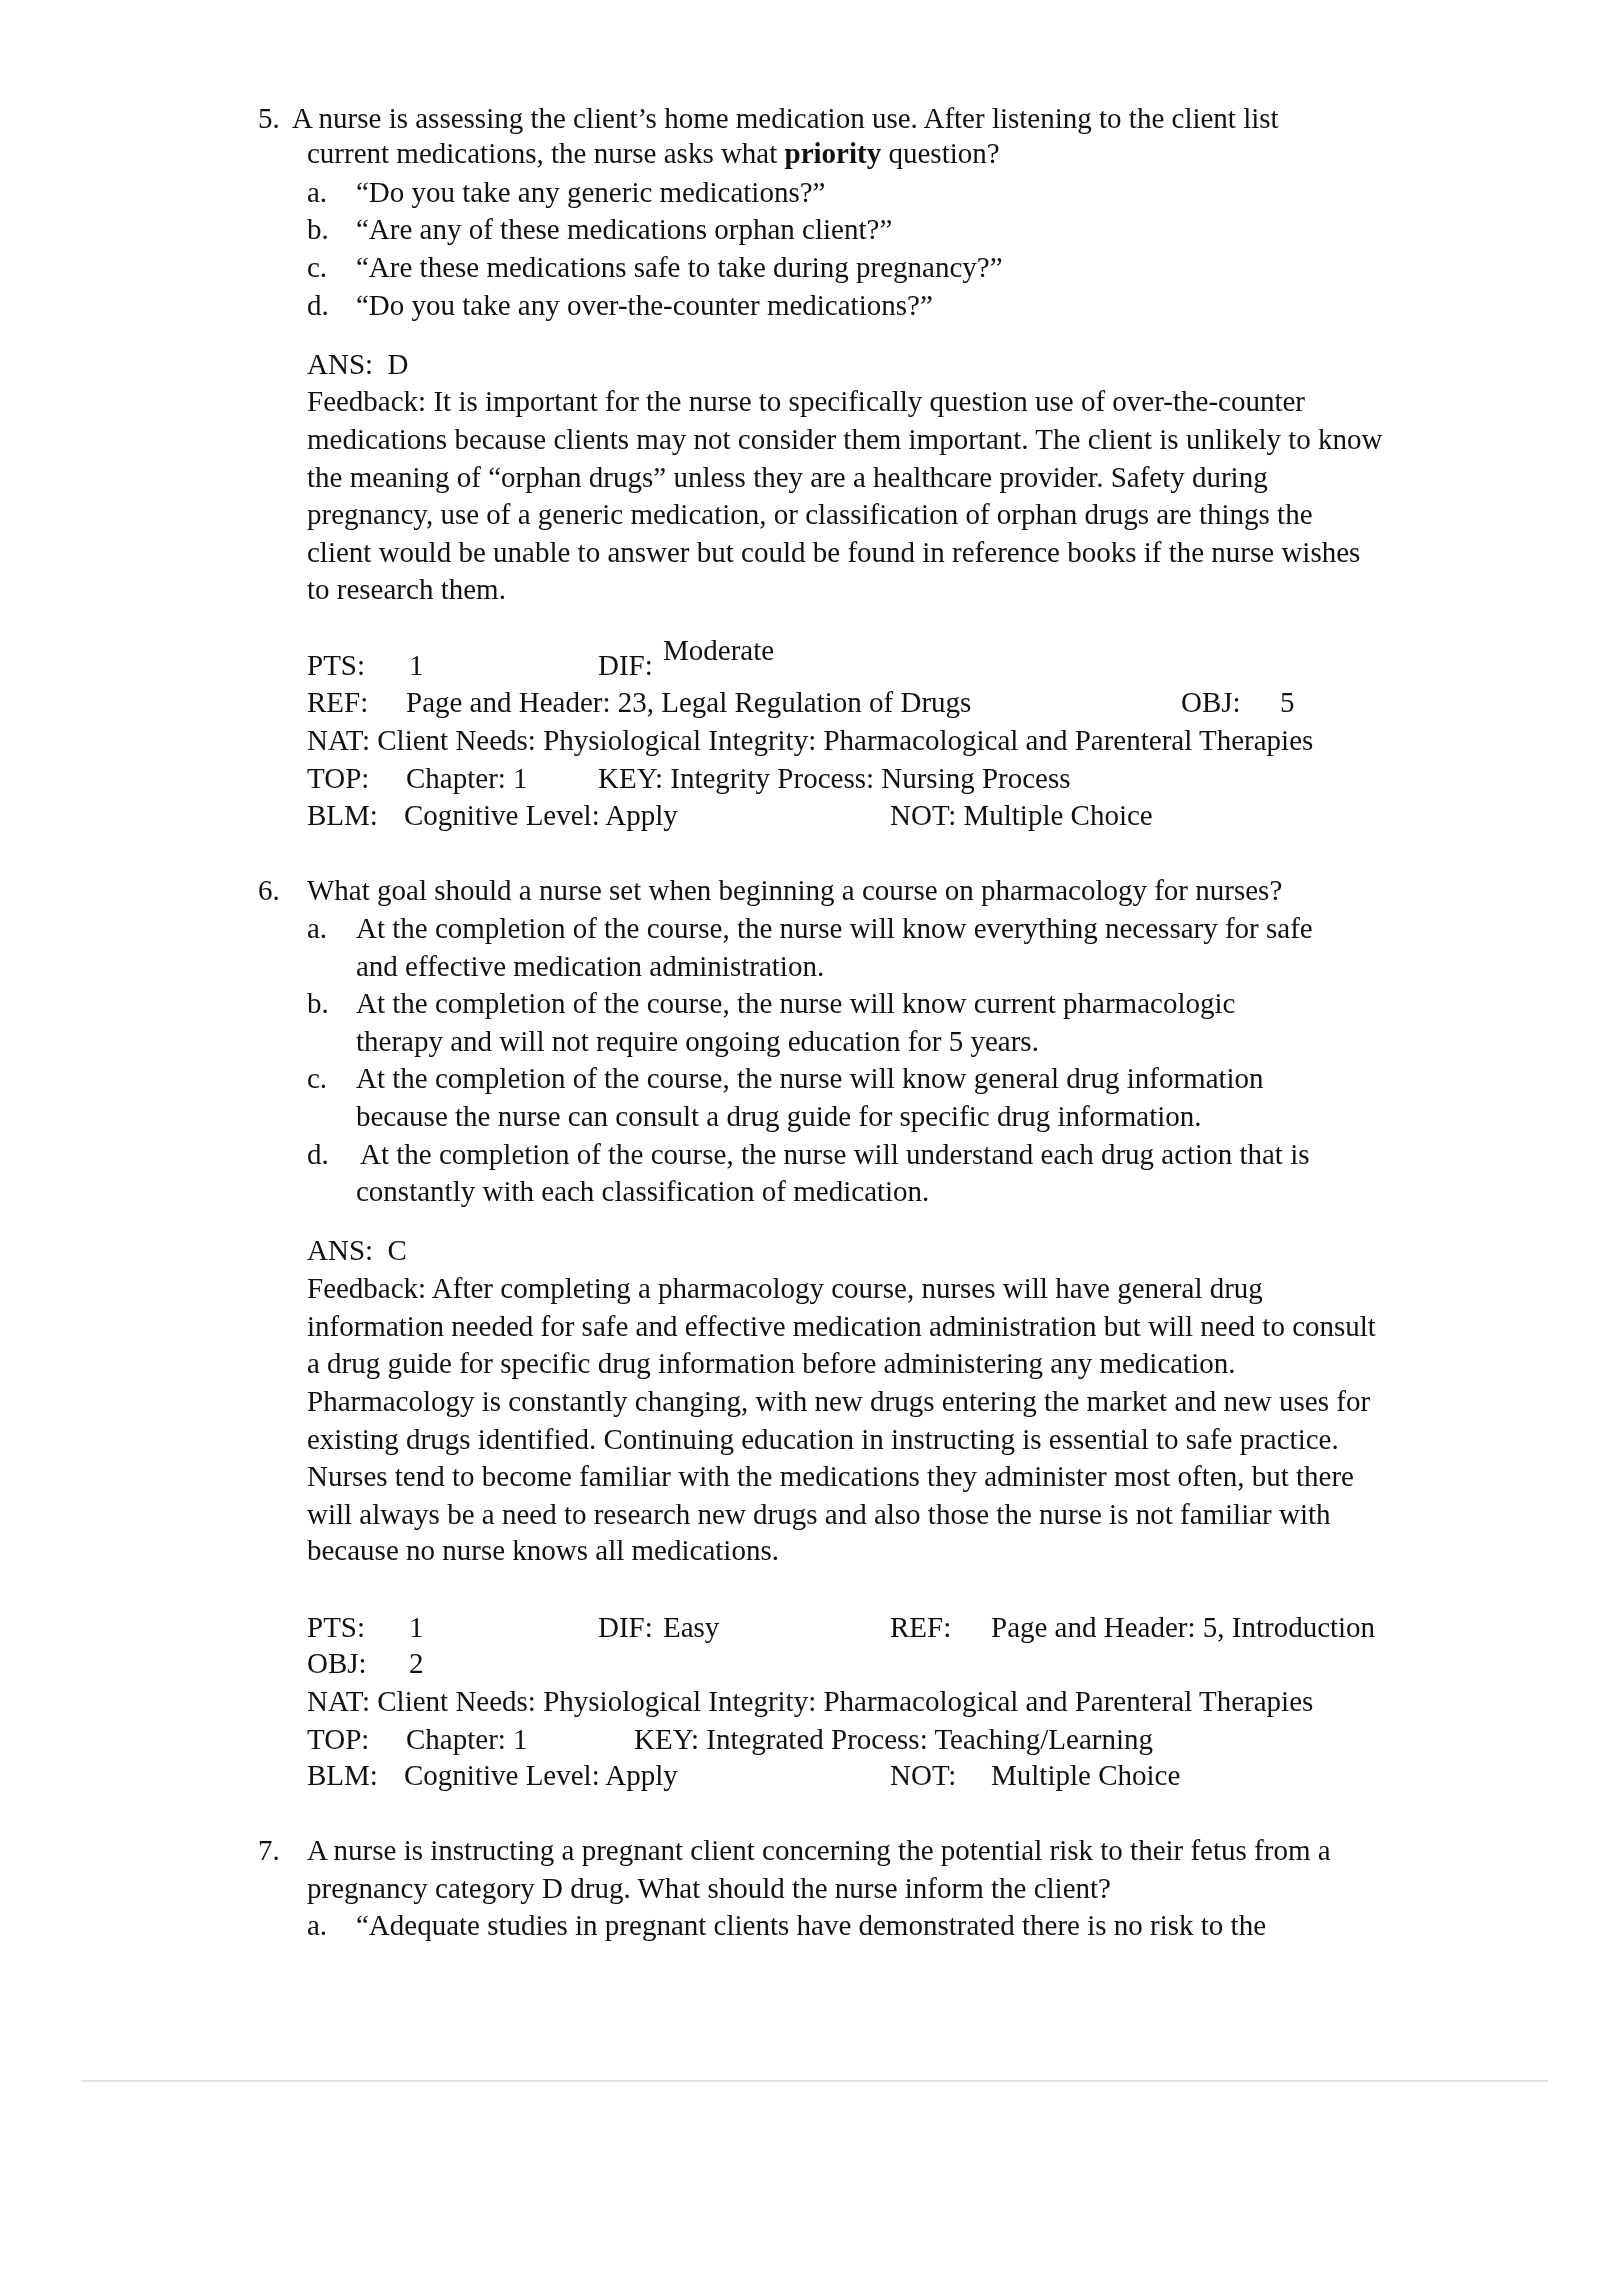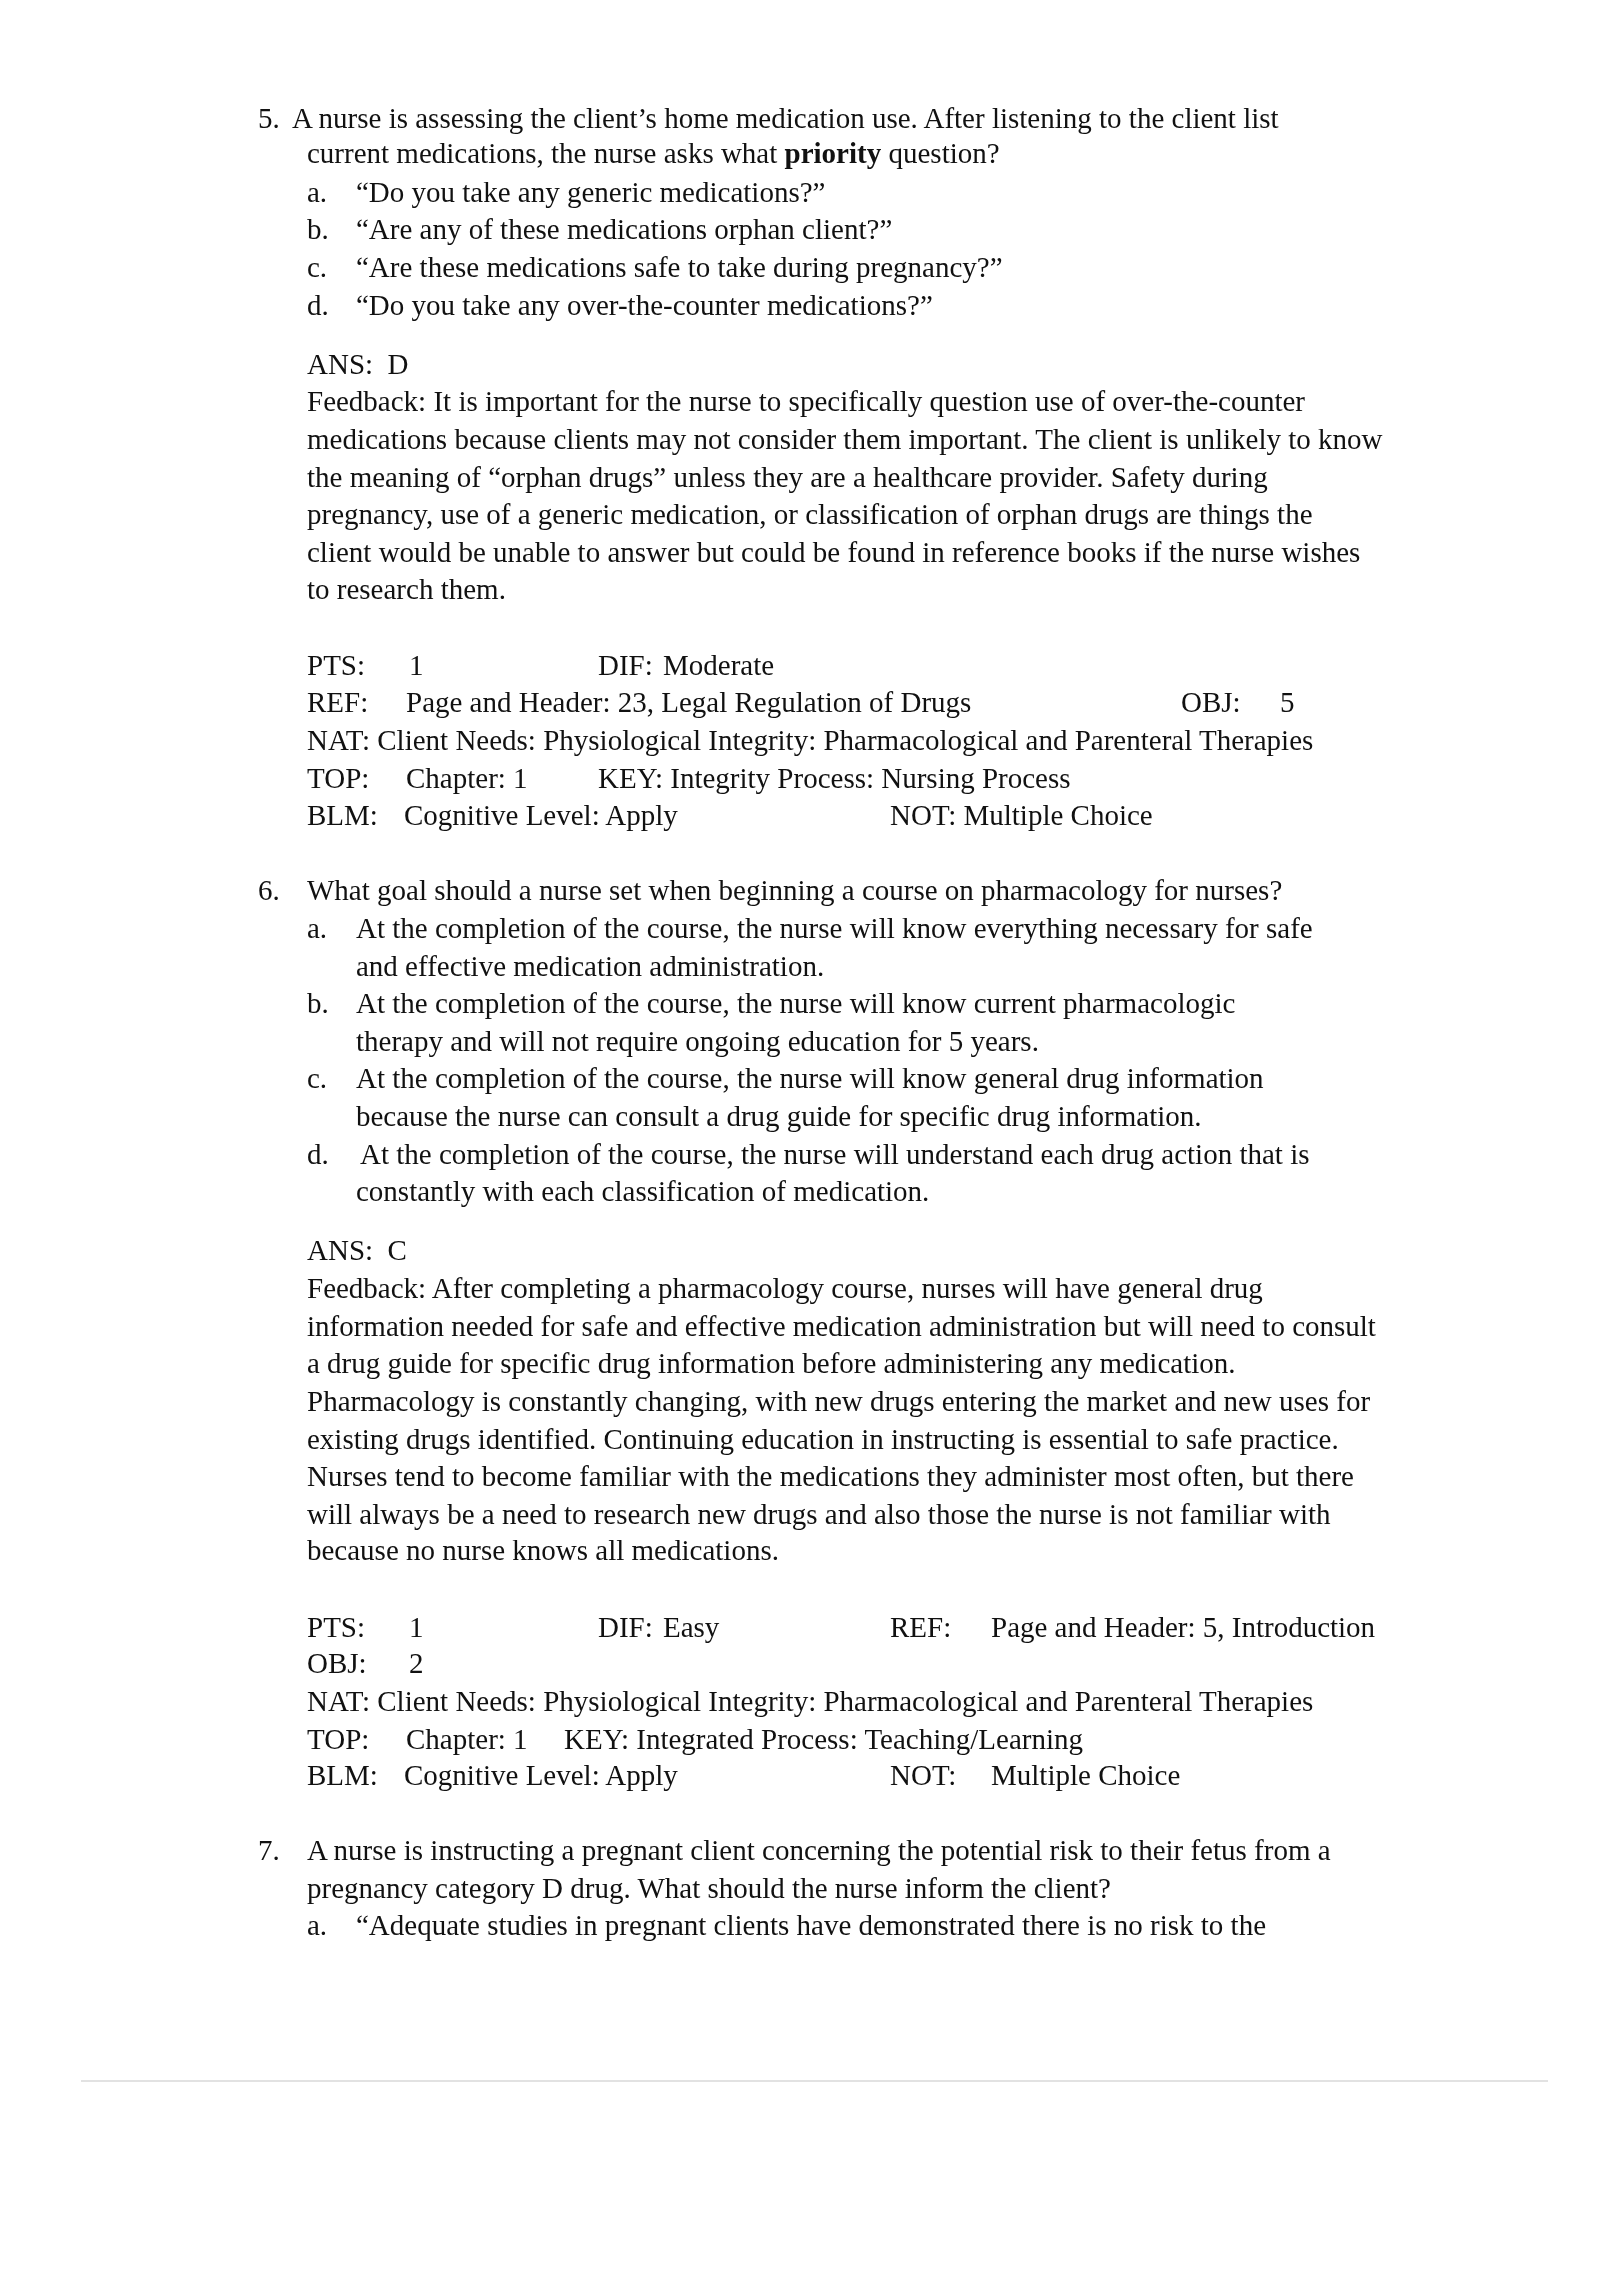--- a/index.html
+++ b/index.html
@@ -53,21 +53,21 @@
       <span class="t" style="left:307px;top:458px">the meaning of “orphan drugs” unless they are a healthcare provider. Safety during</span>
       <span class="t" style="left:307px;top:495px">pregnancy, use of a generic medication, or classification of orphan drugs are things the</span>
       <span class="t" style="left:307px;top:533px">client would be unable to answer but could be found in reference books if the nurse wishes</span>
       <span class="t" style="left:307px;top:570px">to research them.</span>
     </div>
 
     <div>
       <span class="t" style="left:307px;top:646px">PTS:</span>
       <span class="t" style="left:409px;top:646px">1</span>
       <span class="t" style="left:598px;top:646px">DIF:</span>
-      <span class="t" style="left:663px;top:646px">Moderate</span>
+      <span class="t" style="left:663px;top:631px">Moderate</span>
 
       <span class="t" style="left:307px;top:683px">REF:</span>
       <span class="t" style="left:406px;top:683px">Page and Header: 23, Legal Regulation of Drugs</span>
       <span class="t" style="left:1181px;top:683px">OBJ:</span>
       <span class="t" style="left:1280px;top:683px">5</span>
 
       <span class="t" style="left:307px;top:721px">NAT: Client Needs: Physiological Integrity: Pharmacological and Parenteral Therapies</span>
 
       <span class="t" style="left:307px;top:759px">TOP:</span>
       <span class="t" style="left:406px;top:759px">Chapter: 1</span>
@@ -125,21 +125,21 @@
       <span class="t" style="left:890px;top:1608px">REF:</span>
       <span class="t" style="left:991px;top:1608px">Page and Header: 5, Introduction</span>
 
       <span class="t" style="left:307px;top:1644px">OBJ:</span>
       <span class="t" style="left:409px;top:1644px">2</span>
 
       <span class="t" style="left:307px;top:1682px">NAT: Client Needs: Physiological Integrity: Pharmacological and Parenteral Therapies</span>
 
       <span class="t" style="left:307px;top:1720px">TOP:</span>
       <span class="t" style="left:406px;top:1720px">Chapter: 1</span>
-      <span class="t" style="left:564px;top:1720px">KEY: Integrated Process: Teaching/Learning</span>
+      <span class="t" style="left:634px;top:1720px">KEY: Integrated Process: Teaching/Learning</span>
 
       <span class="t" style="left:307px;top:1756px">BLM:</span>
       <span class="t" style="left:404px;top:1756px">Cognitive Level: Apply</span>
       <span class="t" style="left:890px;top:1756px">NOT:</span>
       <span class="t" style="left:991px;top:1756px">Multiple Choice</span>
     </div>
   </div>
 
   <div>
     <span class="t" style="left:258px;top:1831px">7.</span>

